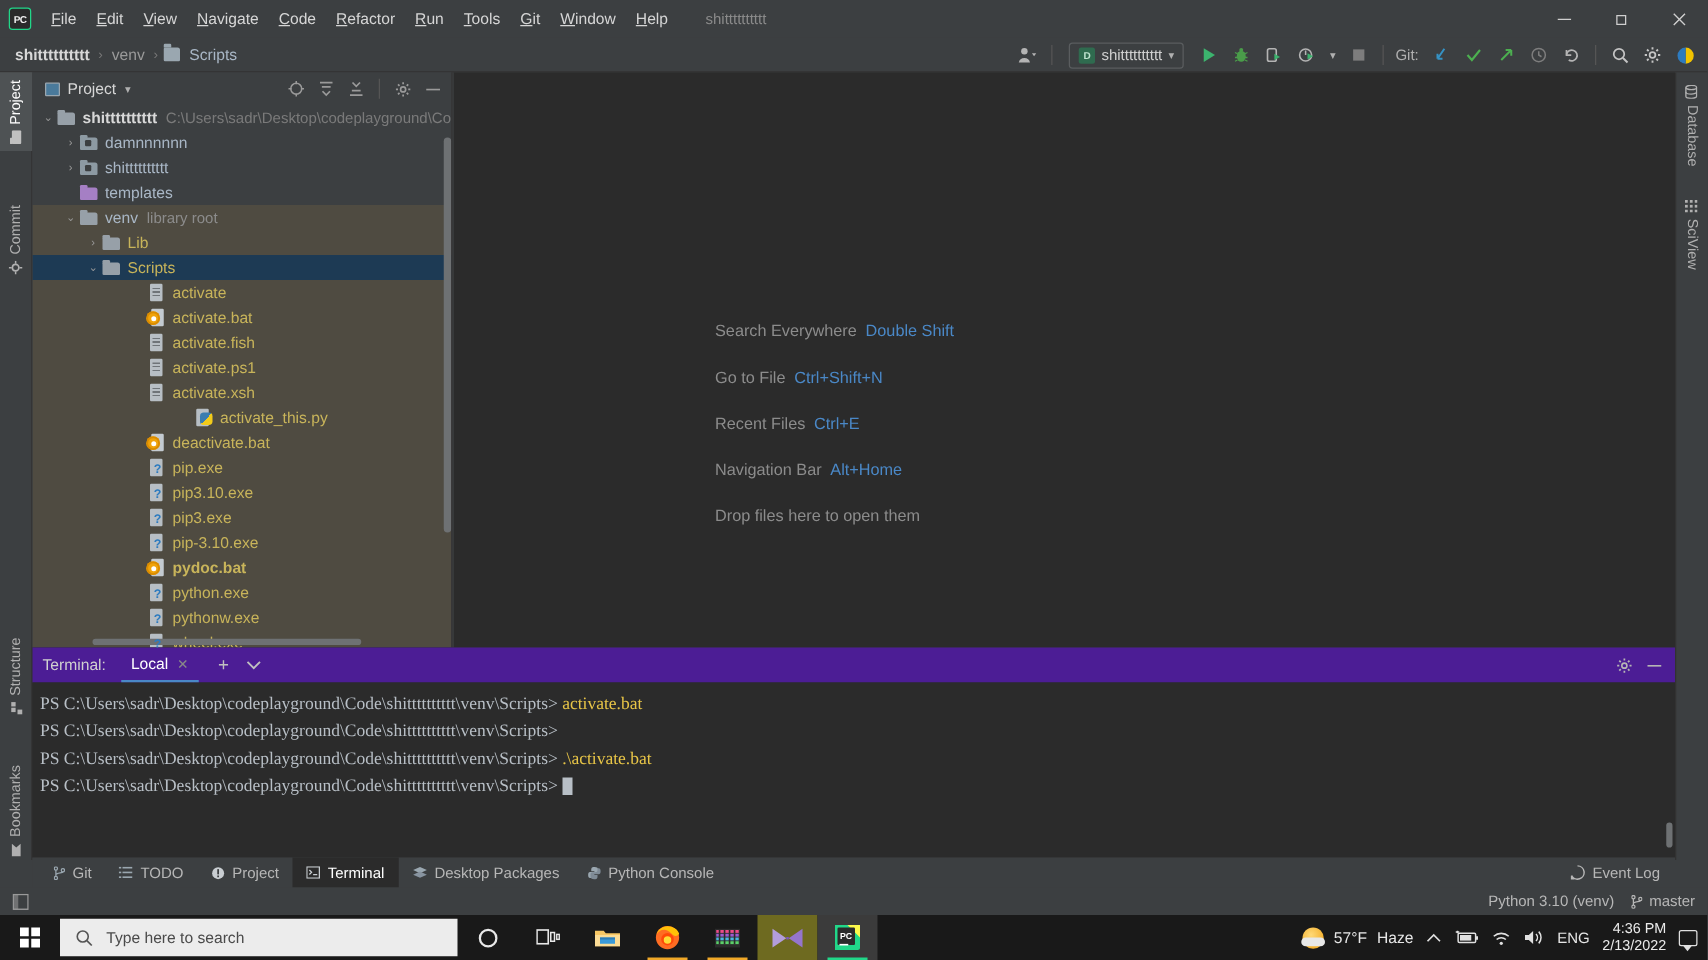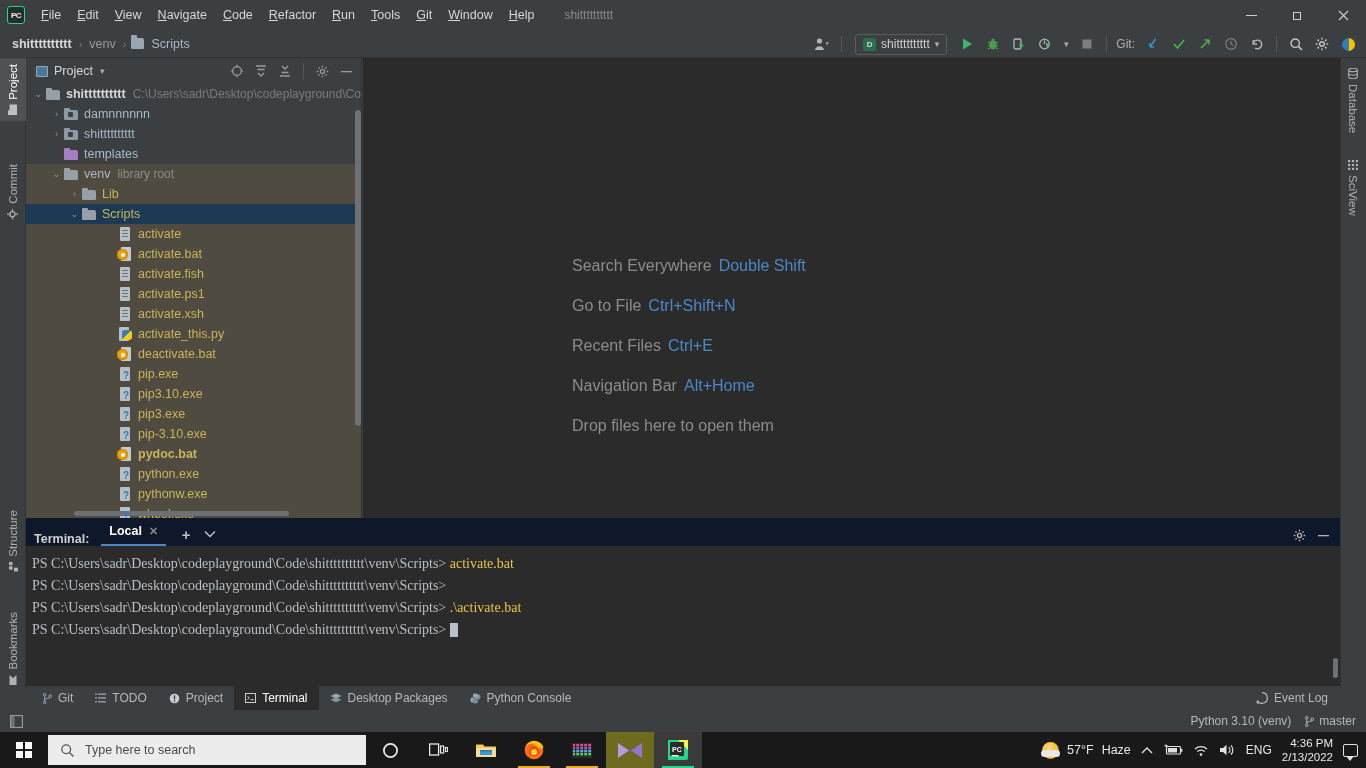--- a/index.html
+++ b/index.html
@@ -211,44 +211,43 @@
 
   
   .editor {
     position: absolute; left: 363px; top: 58px; width: 977px; height: 460px;
     background: #2b2b2b;
   }
   .hints {
     position: absolute; left: 209px; top: 199px;
     display: flex; flex-direction: column; gap: 22px;
   }
-  .hint { font-size: 16px; color: #8c8c8c; white-space: nowrap; }
+  .hint { font-size: 13px; color: #8c8c8c; white-space: nowrap; }
   .hint .key { color: #4a88c7; margin-left: 7px; }
 
   
   .rightstrip {
     position: absolute; right: 0; top: 58px; width: 26px; height: 630px;
     background: #3c3f41; border-left: 1px solid #323232;
   }
   .rtab {
     position: absolute; right: 0; width: 26px;
     writing-mode: vertical-rl;
     display: flex; align-items: center; gap: 5px;
     font-size: 11.5px; color: #b0b0b0; padding: 6px 0;
   }
 
   
   .terminalwin {
     position: absolute; left: 26px; top: 518px; width: 1314px; height: 168px;
     background: #2b2b2b;
   }
   .tm-header {
-    height: 28px; background: #0f172a; display: flex; align-items: flex-end;
+    height: 28px; background: #4c1d95; display: flex; align-items: center;
     padding-left: 8px;
-    font-weight: bold;
   }
   .tm-label { font-size: 12.5px; color: #d0d0d0; margin-right: 12px; }
   .tm-tab {
     height: 28px; display: flex; align-items: center; gap: 7px;
     padding: 0 8px; font-size: 12.5px; color: #ffffff;
     border-bottom: 2px solid #4a88c7;
   }
   .tm-tab .x { color: #888; font-size: 11px; }
   .tm-plus {
     width: 24px; height: 24px; margin-left: 8px; display:flex;
@@ -668,21 +667,21 @@
           </span>
           <span class="lbl-name yellow">activate.ps1</span>
         </div>
         <div class="row libroot" style="padding-left: 78px;">
           <span class="arrow"></span>
           <span class="ic file">
             <span class="lines"></span>
           </span>
           <span class="lbl-name yellow">activate.xsh</span>
         </div>
-        <div class="row libroot" style="padding-left: 78px;">
+        <div class="row libroot" style="padding-left: 116px;">
           <span class="arrow"></span>
           <span class="ic py">
             <span class="pyb"></span>
           </span>
           <span class="lbl-name yellow">activate_this.py</span>
         </div>
         <div class="row libroot" style="padding-left: 78px;">
           <span class="arrow"></span>
           <span class="ic bat">
             <span class="gear"></span>

